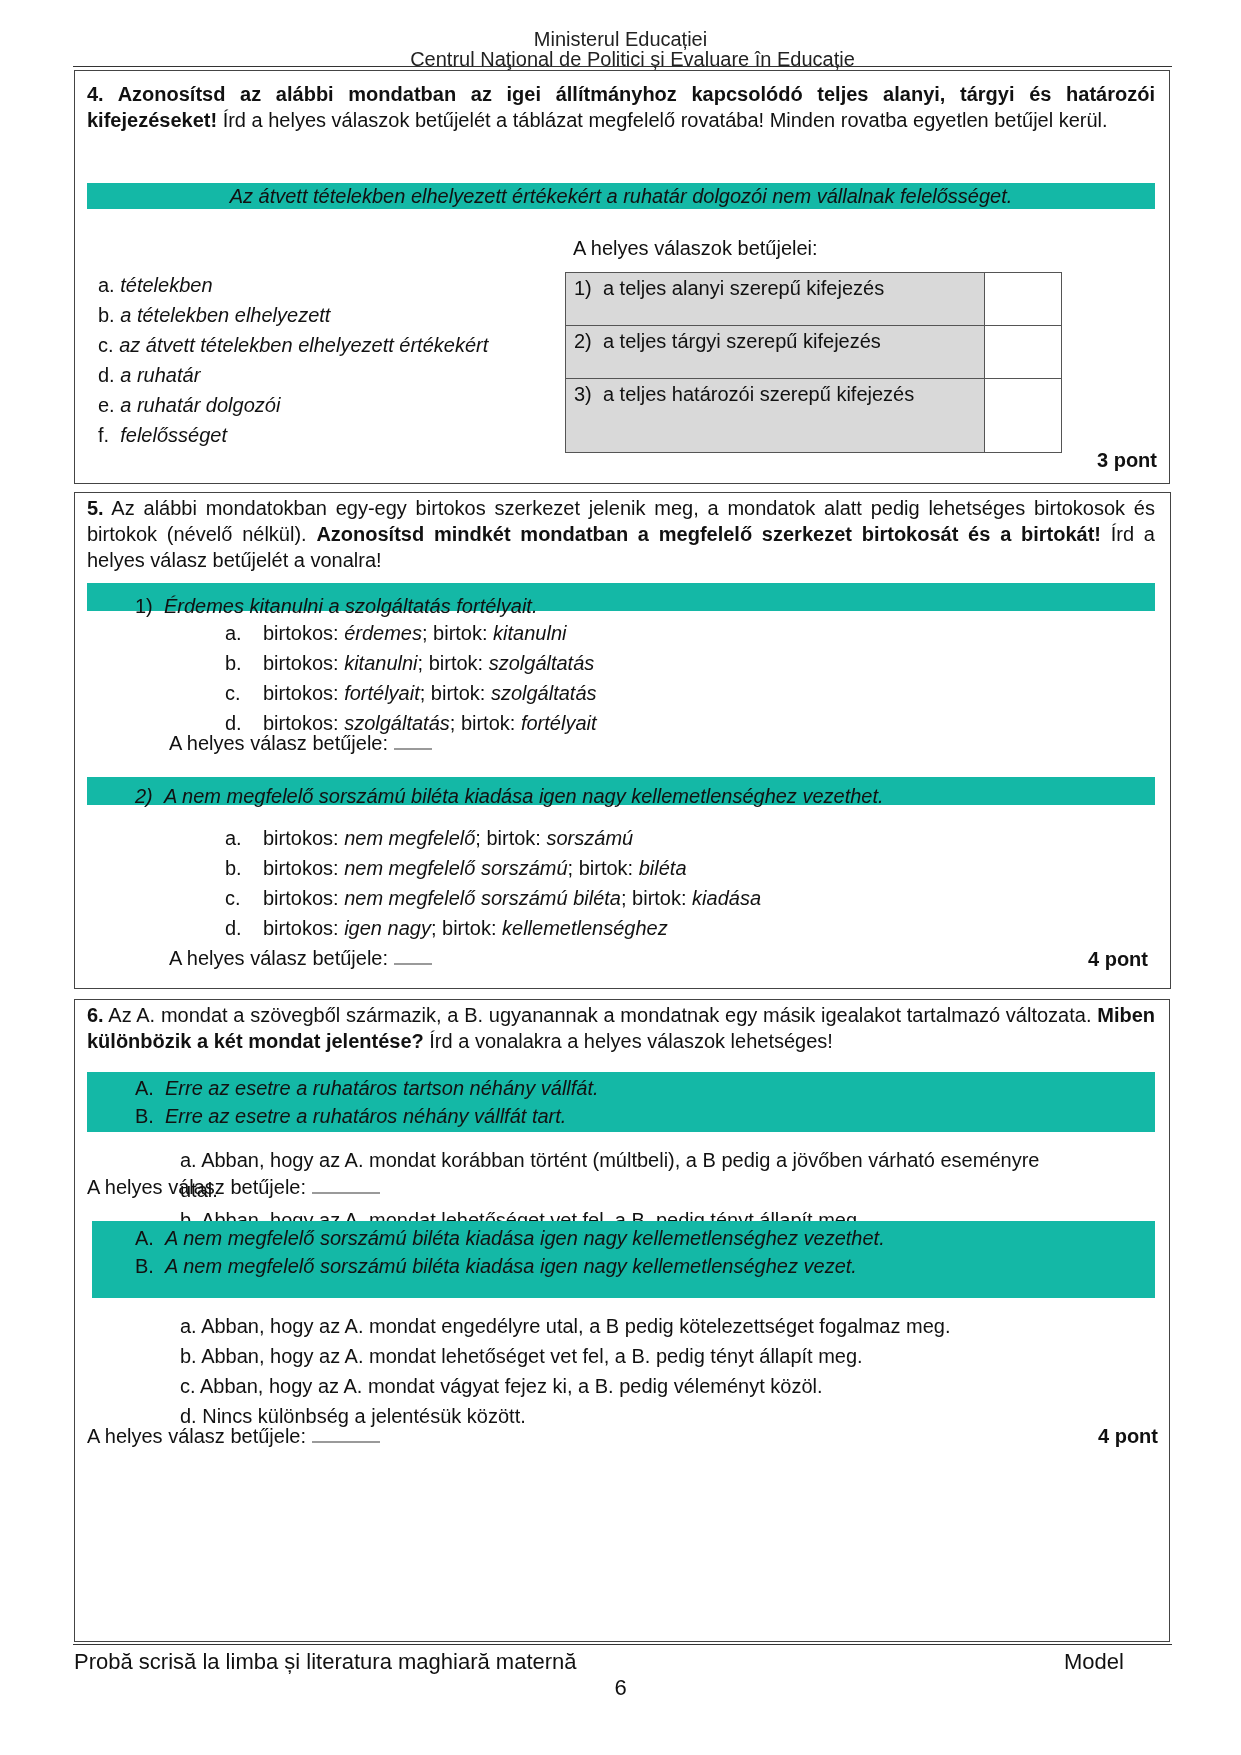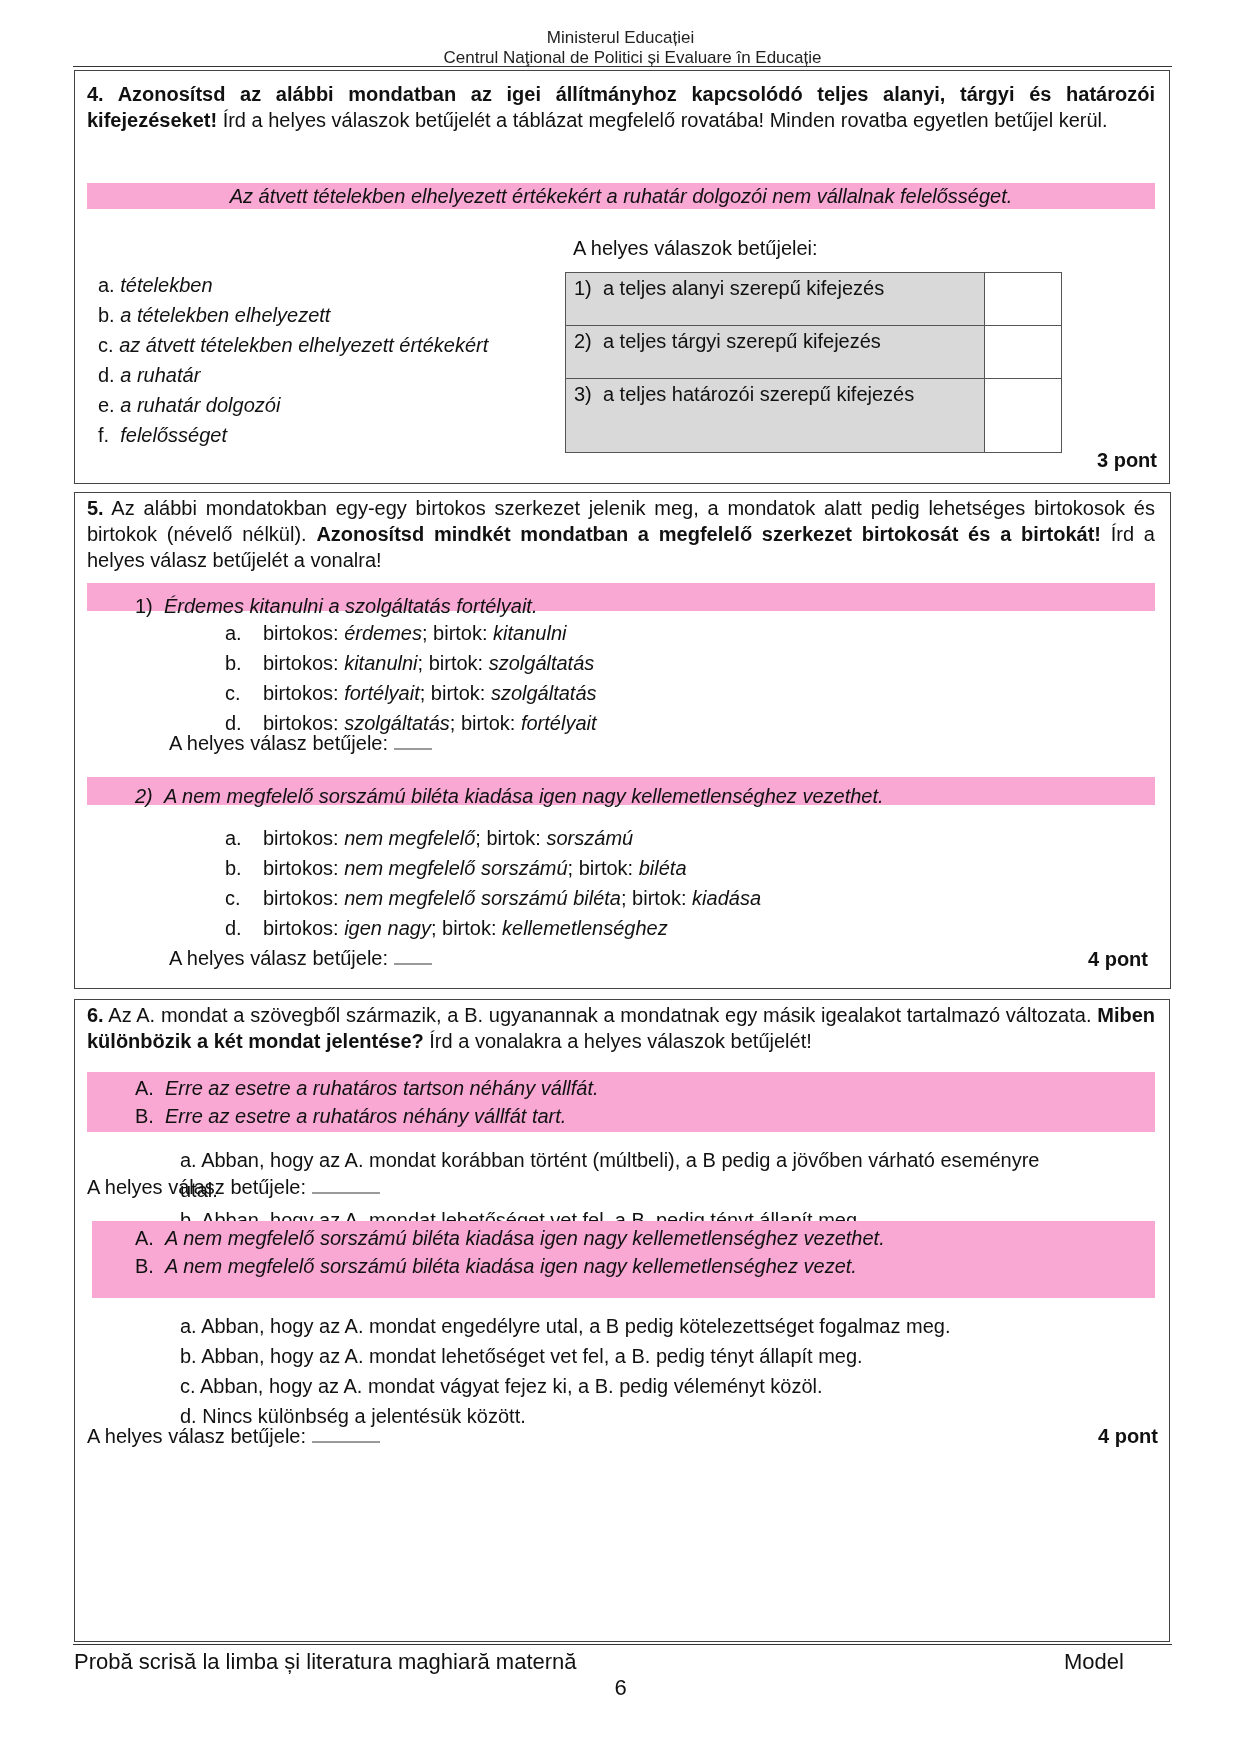--- a/index.html
+++ b/index.html
@@ -1,26 +1,26 @@
 <!DOCTYPE html>
 <html><head>
 <meta charset="utf-8">
 <style>
   html, body { margin: 0; padding: 0; background: #ffffff; }
   body {
     width: 1241px; height: 1755px; position: relative; overflow: hidden;
     font-family: "Liberation Sans", sans-serif; color: #111;
   }
   .abs { position: absolute; }
-  .hdr { left: 0; width: 1241px; text-align: center; font-size: 17px; color: #222; }
+  .hdr { left: 0; width: 1241px; text-align: center; font-size: 20px; color: #222; }
   .topline { left: 73px; width: 1099px; top: 66px; height: 0; border-top: 1.5px solid #333; }
   .box { border: 1.5px solid #444; box-sizing: border-box; background: #fff; }
   .txt { font-size: 20px; line-height: 26px; }
   .just { text-align: justify; }
-  .gray { background: #f9a8d4; }
+  .gray { background: #14b8a6; }
   b { font-weight: bold; }
   i { font-style: italic; }
   .pont { font-weight: bold; font-size: 20px; }
   .blank { display: inline-block; border-bottom: 2px solid #9a9a9a; vertical-align: baseline; height: 16px; }
   table.ans { border-collapse: collapse; font-size: 20px; }
   table.ans td { border: 1.5px solid #555; vertical-align: top; padding: 0; }
   table.ans td.q { background: #d9d9d9; padding: 4px 8px; width: 402px; }
   table.ans td.a { background: #fff; width: 76px; }
   .opt { font-size: 20px; line-height: 30px; white-space: nowrap; }
   .foot { font-size: 22px; }
@@ -103,21 +103,21 @@
   </div>
   <div class="abs opt" style="left:94px; top:450px;">
     <span>A helyes válasz betűjele:</span>
     <span class="blank" style="width:38px;"></span>
   </div>
   <div class="abs pont" style="right:22px; top:455px;">4 pont</div>
 </div>
 
 <div class="abs box" style="left:74px; top:999px; width:1096px; height:643px;">
   <div class="abs txt just" style="left:12px; top:2px; width:1068px;">
-    <b>6.</b><span> Az A. mondat a szövegből származik, a B. ugyanannak a mondatnak egy másik igealakot tartalmazó változata. </span><b>Miben különbözik a két mondat jelentése?</b><span> Írd a vonalakra a helyes válaszok betűjelét!</span>
+    <b>6.</b><span> Az A. mondat a szövegből származik, a B. ugyanannak a mondatnak egy másik igealakot tartalmazó változata. </span><b>Miben különbözik a két mondat jelentése?</b><span> Írd a vonalakra a helyes válaszok lehetséges!</span>
   </div>
 
   <div class="abs gray" style="left:12px; top:72px; width:1068px; height:60px;">
     <div class="abs txt" style="left:48px; top:3px; white-space:nowrap;">
       <span>A.</span>&nbsp;&nbsp;<i>Erre az esetre a ruhatáros tartson néhány vállfát.</i>
     </div>
     <div class="abs txt" style="left:48px; top:31px; white-space:nowrap;">
       <span>B.</span>&nbsp;&nbsp;<i>Erre az esetre a ruhatáros néhány vállfát tart.</i>
     </div>
   </div>

